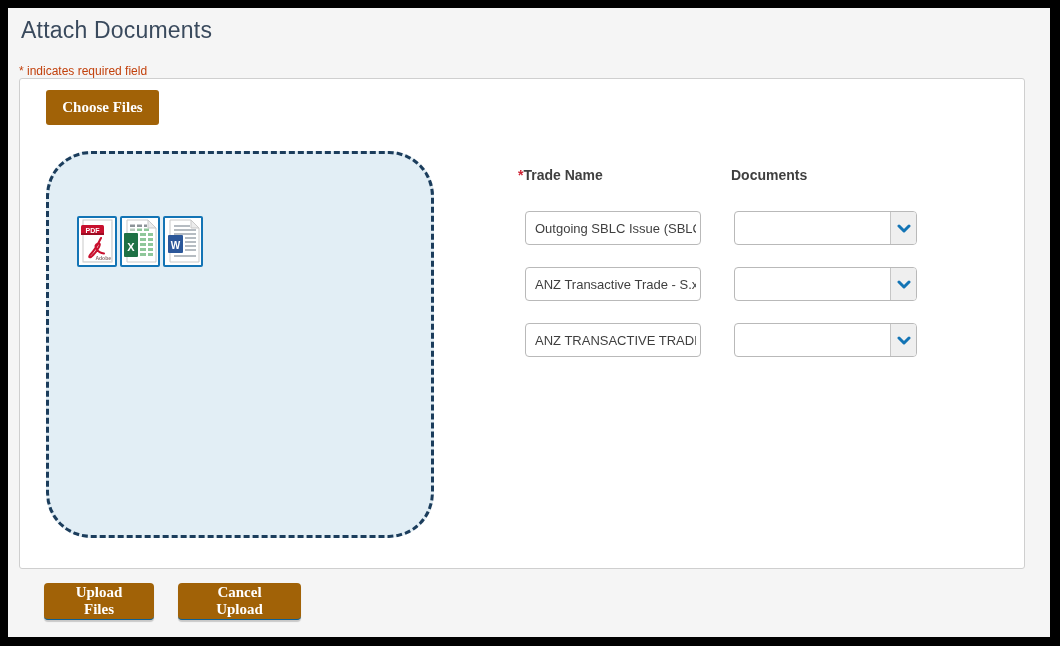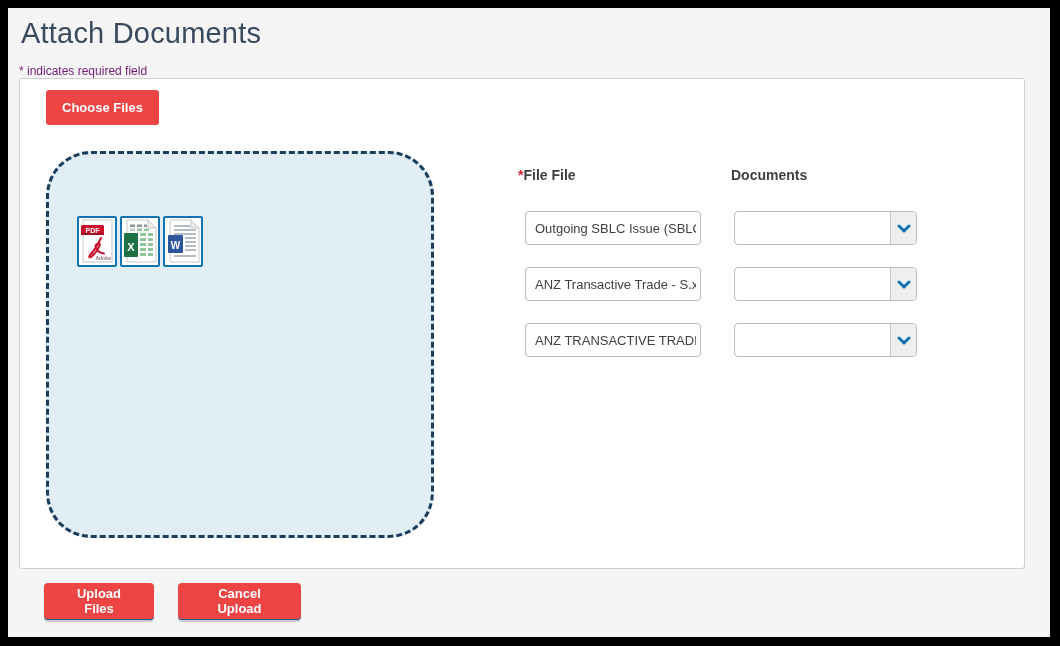--- a/index.html
+++ b/index.html
@@ -6,36 +6,36 @@
   html,body { width:1060px; height:646px; }
   body { font-family:"Liberation Sans", sans-serif; background:#000; position:relative; }
 
   .content {
     position:absolute; left:8px; top:8px; width:1042px; height:629px;
     background:#f5f5f5; overflow:hidden;
   }
 
   .page-title {
     position:absolute; left:13px; top:9px;
-    font-size:29px; font-weight:400; color:#3a4a5d; letter-spacing:0.2px;
+    font-size:23px; font-weight:400; color:#3a4a5d; letter-spacing:0.2px;
   }
   .required-note {
     position:absolute; left:11px; top:56px;
-    font-size:12px; color:#701a75;
+    font-size:12px; color:#c2410c;
   }
 
   .panel {
     position:absolute; left:11px; top:70px; width:1006px; height:491px;
     background:#fff; border:1px solid #cfcfcf; border-radius:3px;
   }
 
   .btn {
     display:flex; align-items:center; justify-content:center;
-    background:#ef4444; color:#fff; font-weight:700; font-size:13px;
-    border:none; cursor:pointer; font-family:Liberation Sans, sans-serif;
+    background:#a16207; color:#fff; font-weight:700; font-size:15px;
+    border:none; cursor:pointer; font-family:Liberation Serif, serif;
   }
   .choose-files {
     position:absolute; left:26px; top:11px; width:113px; height:35px;
     border-radius:3px;
   }
 
   .dropzone {
     position:absolute; left:26px; top:72px; width:388px; height:387px;
     background:#e2eef5; border:3px dashed #1b3d5c; border-radius:45px;
   }
@@ -156,21 +156,21 @@
               <rect x="8" y="36" width="22" height="2"></rect>
             </g>
             <rect x="2" y="16" width="15" height="18" rx="1" fill="#2b579a"></rect>
             <text x="9.5" y="29.5" text-anchor="middle" font-size="10" font-weight="bold" fill="#ffffff">W</text>
           </svg>
         </div>
 
       </div>
     </div>
 
-    <div class="col-header file-name"><span class="req-mark">*</span><span>File File</span></div>
+    <div class="col-header file-name"><span class="req-mark">*</span><span>Trade Name</span></div>
     <div class="col-header category">Documents</div>
 
     <input class="file-input row-1" type="text" value="Outgoing SBLC Issue (SBLC .pdf" style="">
     <div class="select-box row-1">
       <div class="select-value"></div>
       <div class="select-arrow-zone">
         <svg width="14" height="9">
             <polyline points="2,2 7,7 12,2" fill="none" stroke="#1374b5" stroke-width="3" stroke-linecap="round" stroke-linejoin="round"></polyline>
           </svg>
       </div>

